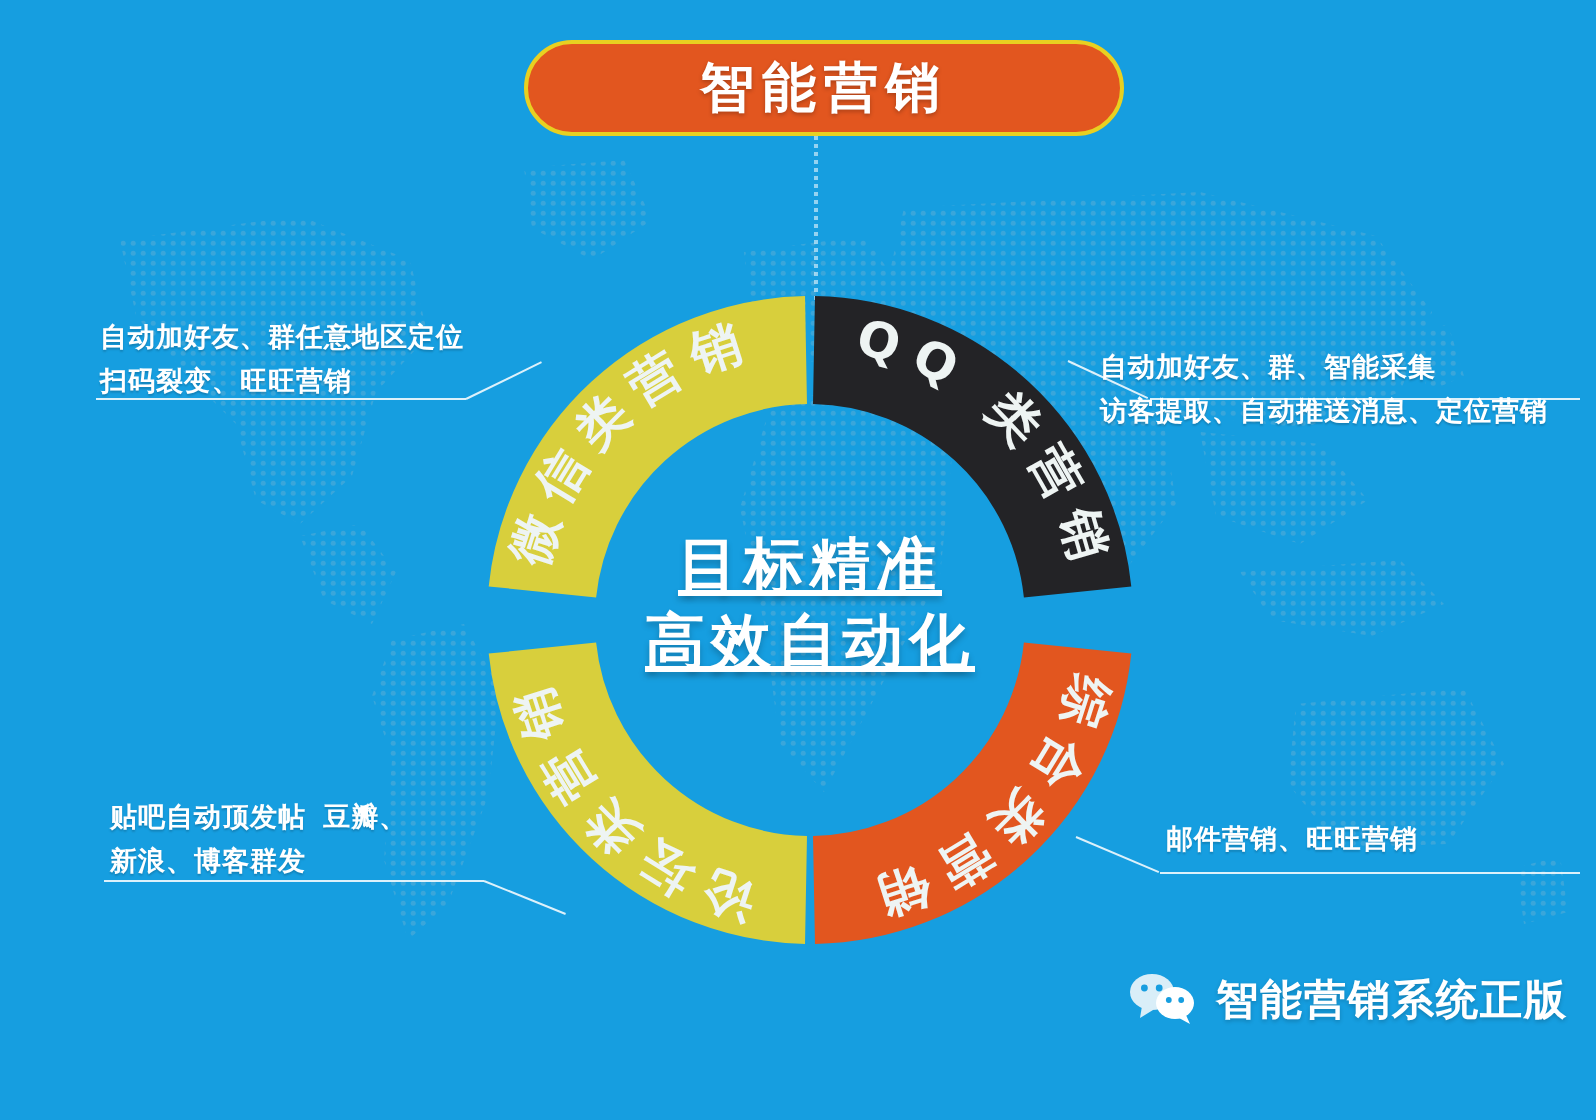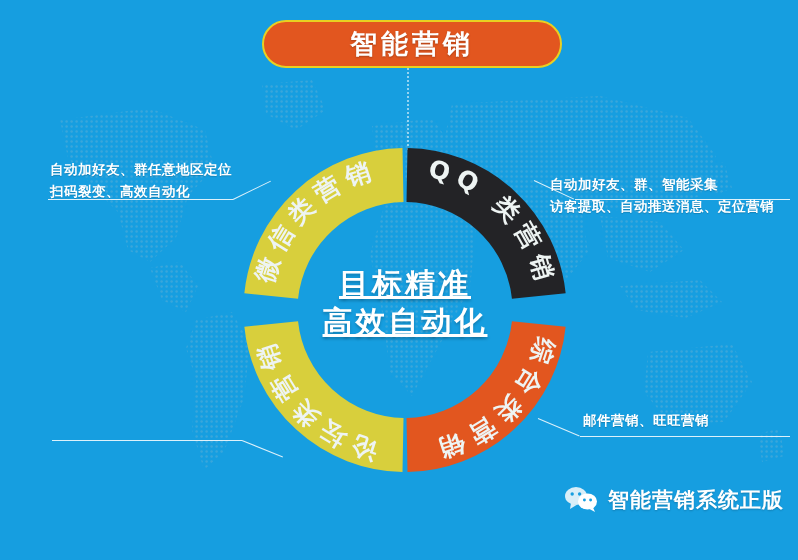--- a/index.html
+++ b/index.html
@@ -154,32 +154,36 @@
     </svg>
   </div>
 
   <div class="center-text">
     <div>目标精准</div>
     <div>高效自动化</div>
   </div>
 
   <div class="callout c-tl">
     <span class="line">自动加好友、群任意地区定位</span>
-    <span class="line">扫码裂变、高效自动化</span>
+    <span class="line">扫码裂变、旺旺营销</span>
   </div>
   <div class="rule" style="left:48px;top:199px;width:185px;"></div>
   <div class="diag" style="left:233px;top:199px;width:42px;transform:rotate(-26deg);"></div>
 
   <div class="callout c-tr">
     <span class="line">自动加好友、群、智能采集</span>
     <span class="line">访客提取、自动推送消息、定位营销</span>
   </div>
   <div class="rule" style="left:575px;top:199px;width:215px;"></div>
   <div class="diag" style="left:534px;top:180px;width:44px;transform:rotate(25deg);"></div>
 
+  <div class="callout c-bl">
+    <span class="line">贴吧自动顶发帖 豆瓣、</span>
+    <span class="line">新浪、博客群发</span>
+  </div>
   <div class="rule" style="left:52px;top:440px;width:190px;"></div>
   <div class="diag" style="left:242px;top:440px;width:44px;transform:rotate(22deg);"></div>
 
   <div class="callout c-br">
     <span class="line">邮件营销、旺旺营销</span>
   </div>
   <div class="rule" style="left:580px;top:436px;width:210px;"></div>
   <div class="diag" style="left:538px;top:418px;width:45px;transform:rotate(23deg);"></div>
 
   <div class="brand">

